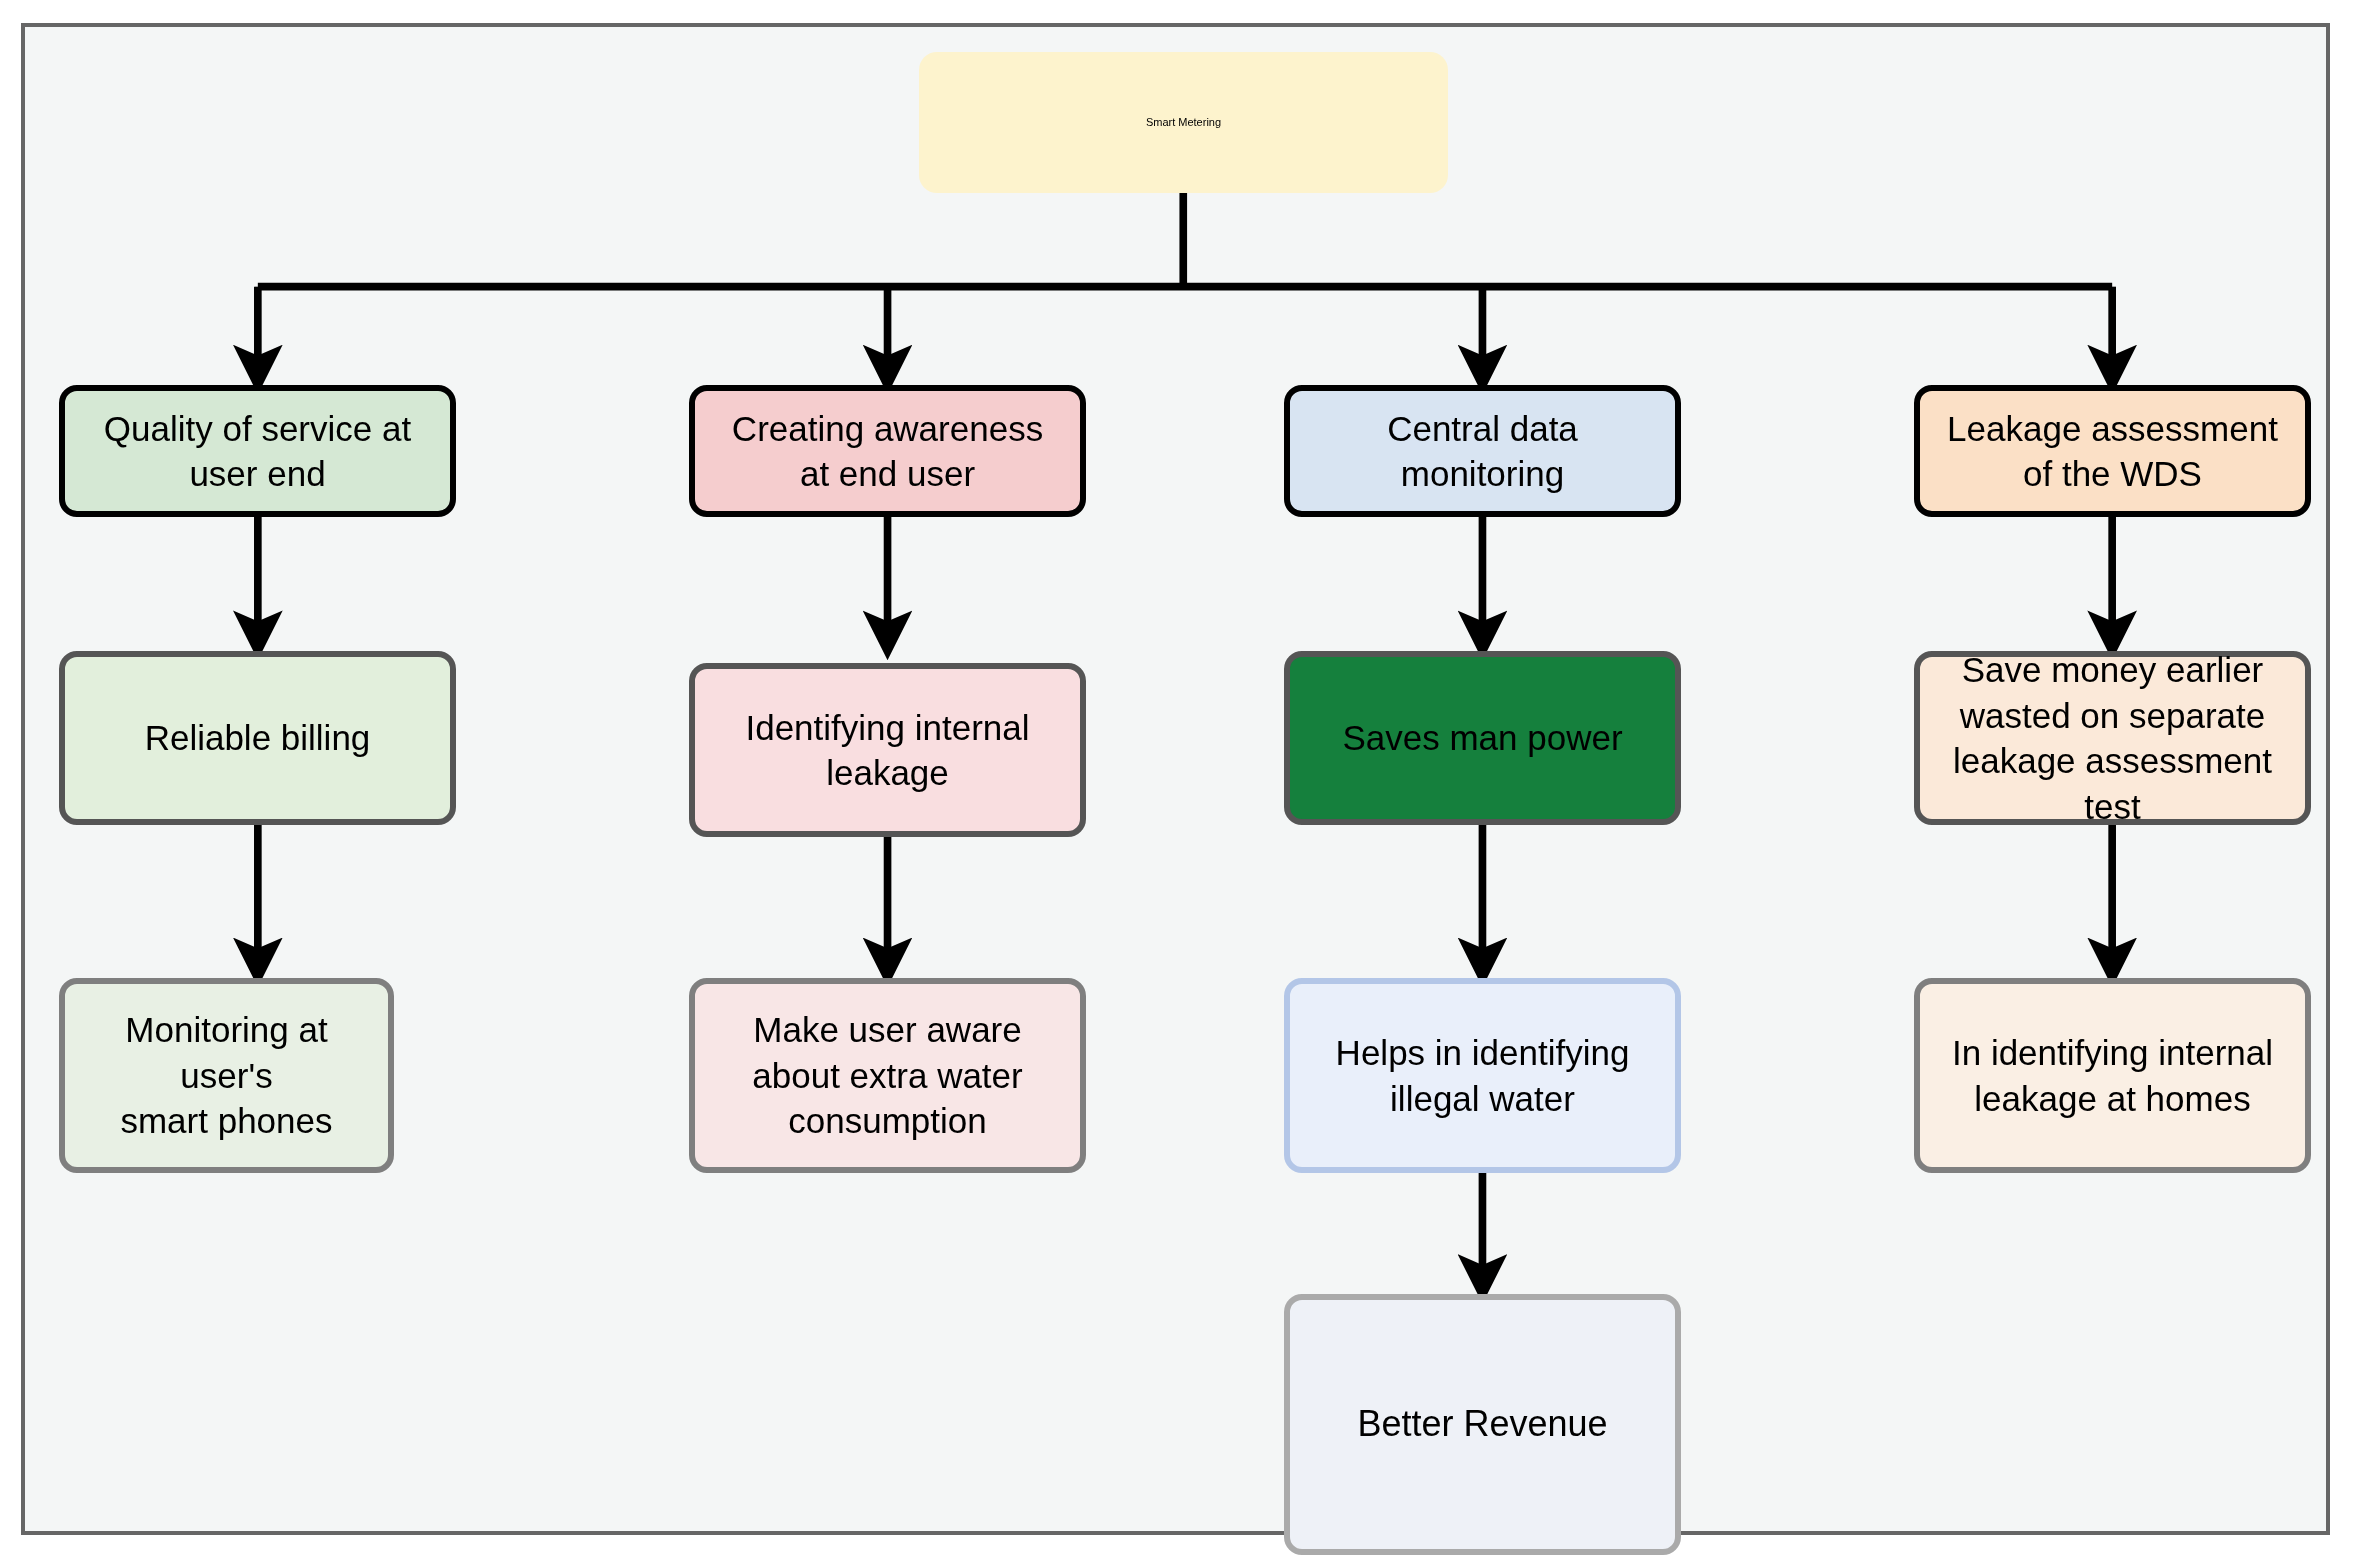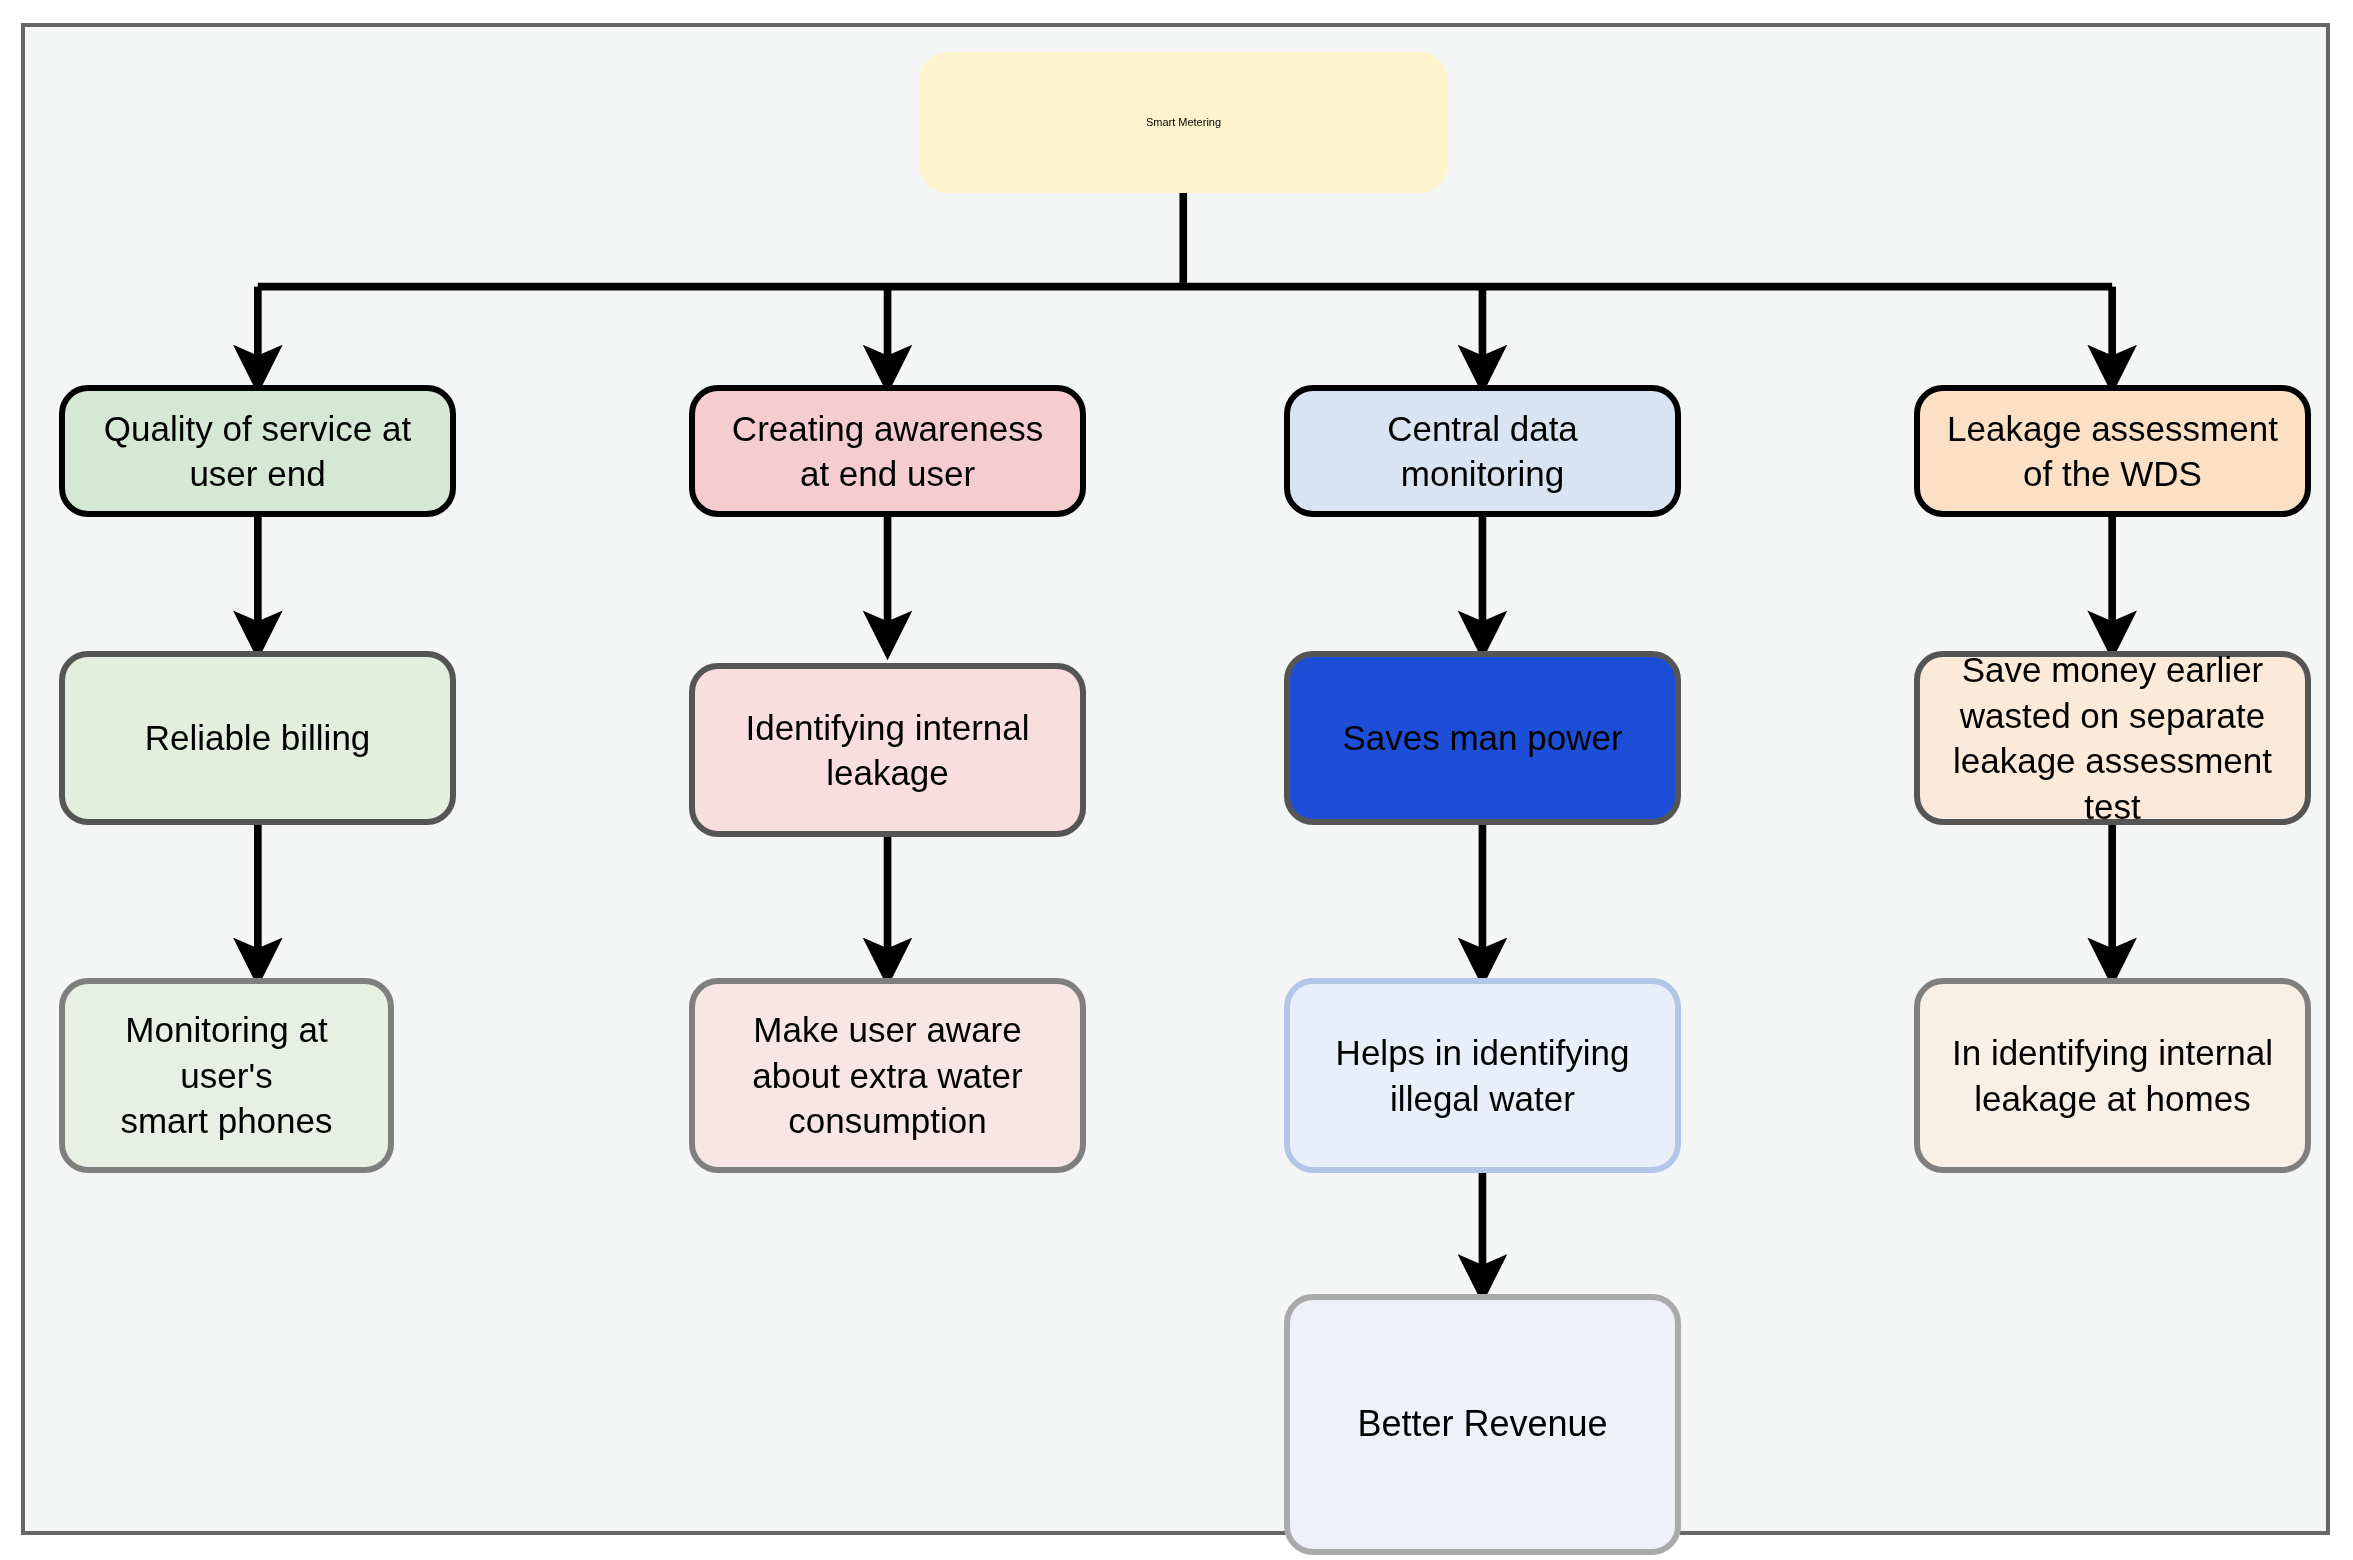--- a/index.html
+++ b/index.html
@@ -27,21 +27,21 @@
   }
   .node{
     position:absolute;
     box-sizing:border-box;
     display:flex;
     align-items:center;
     justify-content:center;
     text-align:center;
     color:#000000;
     line-height:1.30;
-    border-radius:29px;
+    border-radius:18px;
     padding:4.2px 9.7px;
   }
   .node .lbl{
     display:block;
     width:100%;
     white-space:pre-line;
   }
   .d1{border:6.3px solid #000000;font-size:35px;}
   .d2{border:6.3px solid #555555;font-size:35px;justify-content:center;}
   .d3{font-size:35px;}
@@ -105,21 +105,21 @@
     </div>
     <div class="node d3 pink" style="left: 689px; top: 978px; width: 397px; height: 195px; background: rgb(248, 230, 230); border-color: rgb(127, 127, 127);">
       <span class="lbl">Make user aware
 about extra water
 consumption</span>
     </div>
     <div class="node d1 blue" style="left: 1284px; top: 385px; width: 397px; height: 132px; background: rgb(216, 228, 242); border-color: rgb(0, 0, 0);">
       <span class="lbl">Central data
 monitoring</span>
     </div>
-    <div class="node d2 blue" style="left: 1284px; top: 651px; width: 397px; height: 174px; background: #1d4ed8; border-color: rgb(85, 85, 85);">
+    <div class="node d2 blue" style="left: 1284px; top: 651px; width: 397px; height: 174px; background: #15803d; border-color: rgb(85, 85, 85);">
       <span class="lbl">Saves man power</span>
     </div>
     <div class="node d3 blue" style="left: 1284px; top: 978px; width: 397px; height: 195px; background: rgb(233, 239, 250); border-color: rgb(179, 198, 231);">
       <span class="lbl">Helps in identifying
 illegal water</span>
     </div>
     <div class="node d4 blue" style="left: 1284px; top: 1294px; width: 397px; height: 261px; background: rgb(238, 241, 247); border-color: rgb(170, 170, 170);">
       <span class="lbl">Better Revenue</span>
     </div>
     <div class="node d1 orange" style="left: 1914px; top: 385px; width: 397px; height: 132px; background: rgb(251, 224, 198); border-color: rgb(0, 0, 0);">

